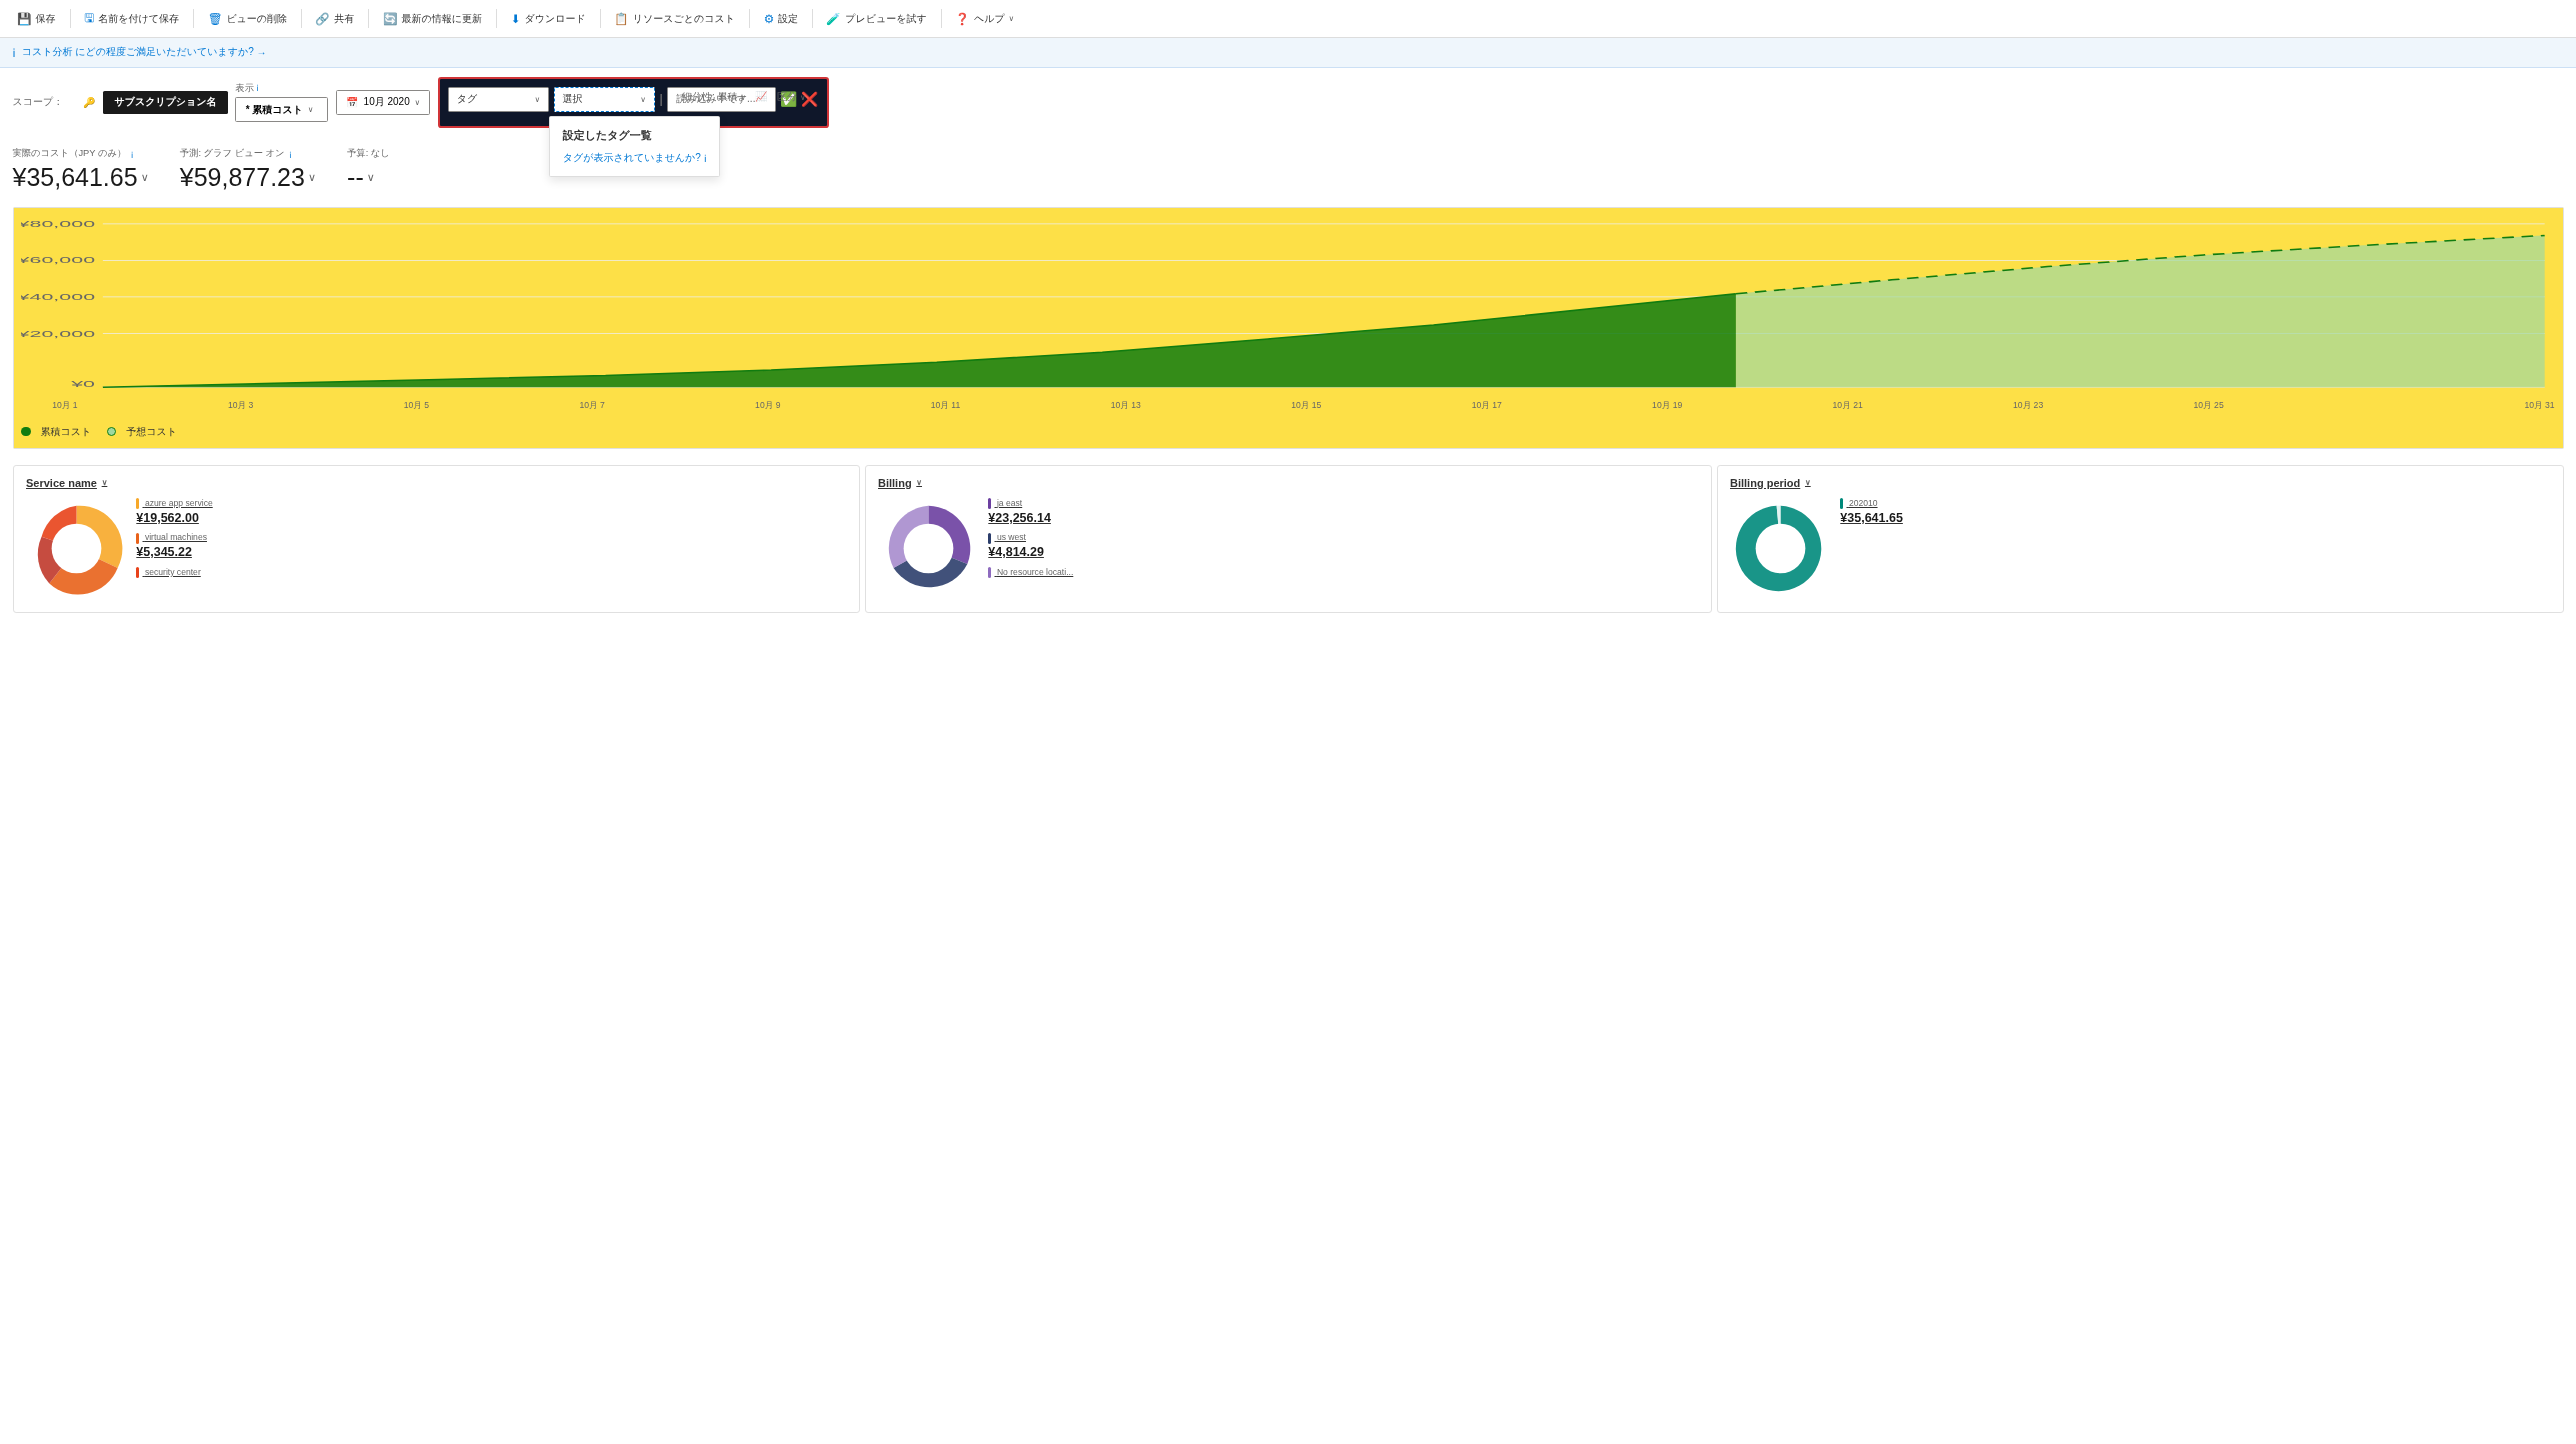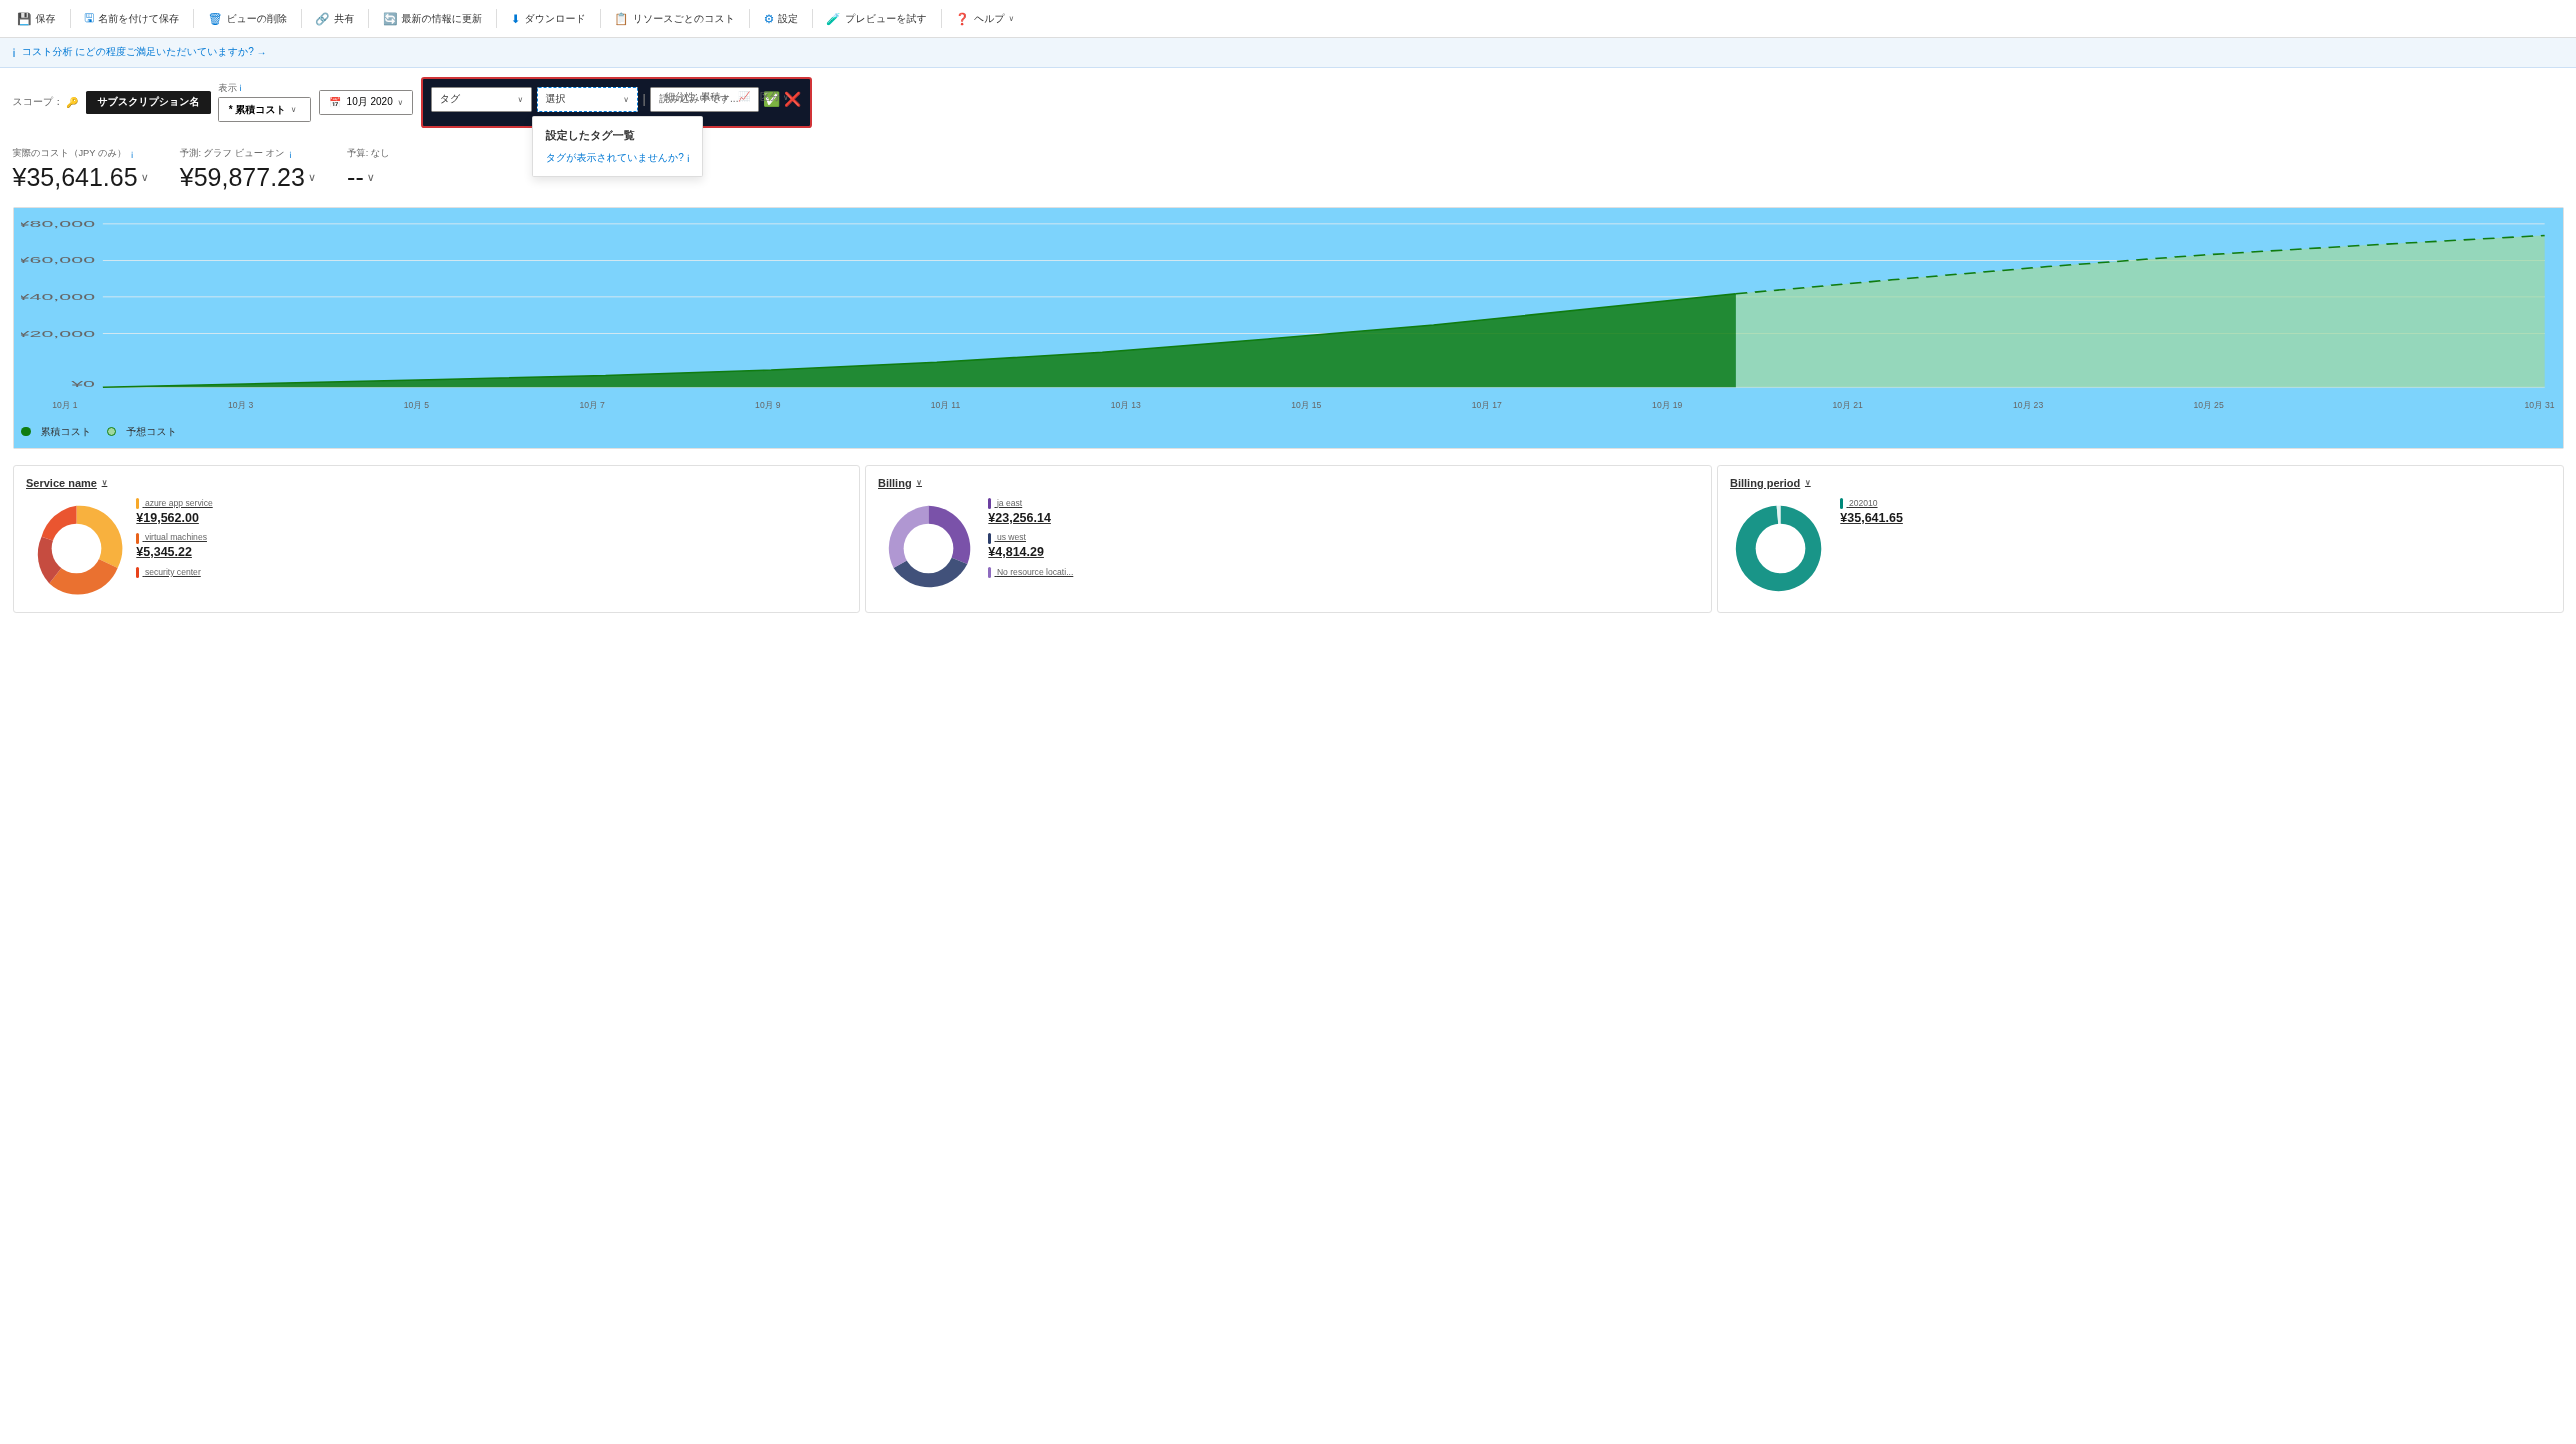--- a/index.html
+++ b/index.html
@@ -47,21 +47,21 @@
     .main { padding: 9.3px 12.5px; }
 
     
     .scope-row {
       display: flex;
       align-items: center;
       gap: 7.8px;
       margin-bottom: 12.5px;
       flex-wrap: wrap;
     }
-    .scope-label { color: #666; font-size: 10px; display: flex; align-items: center; gap: 3px; }
+    .scope-label { color: #666; font-size: 10px; display: flex; align-items: center; gap: 20px; }
     .scope-value {
       background: #1a1a1a;
       color: #fff;
       padding: 4.7px 11px;
       border-radius: 1.6px;
       font-size: 10px;
       font-weight: 600;
     }
     .display-label { color: #666; font-size: 9.3px; }
     .display-value-bold { font-weight: 700; font-size: 10px; }
@@ -157,21 +157,21 @@
       display: flex;
       align-items: center;
       gap: 9.3px;
       margin-left: auto;
       font-size: 10px;
       color: #666;
     }
 
     
     .chart-area {
-      background: #7dd3fc;
+      background: #fde047;
       border: 0.8px solid #e0e0e0;
       border-radius: 1.6px;
       margin-bottom: 15.6px;
       padding: 7.8px 7.8px 0 7.8px;
     }
     .chart-svg { width: 100%; height: 179px; }
     .chart-x-labels {
       display: flex;
       justify-content: space-between;
       padding: 3.1px 0 6.2px 31px;

